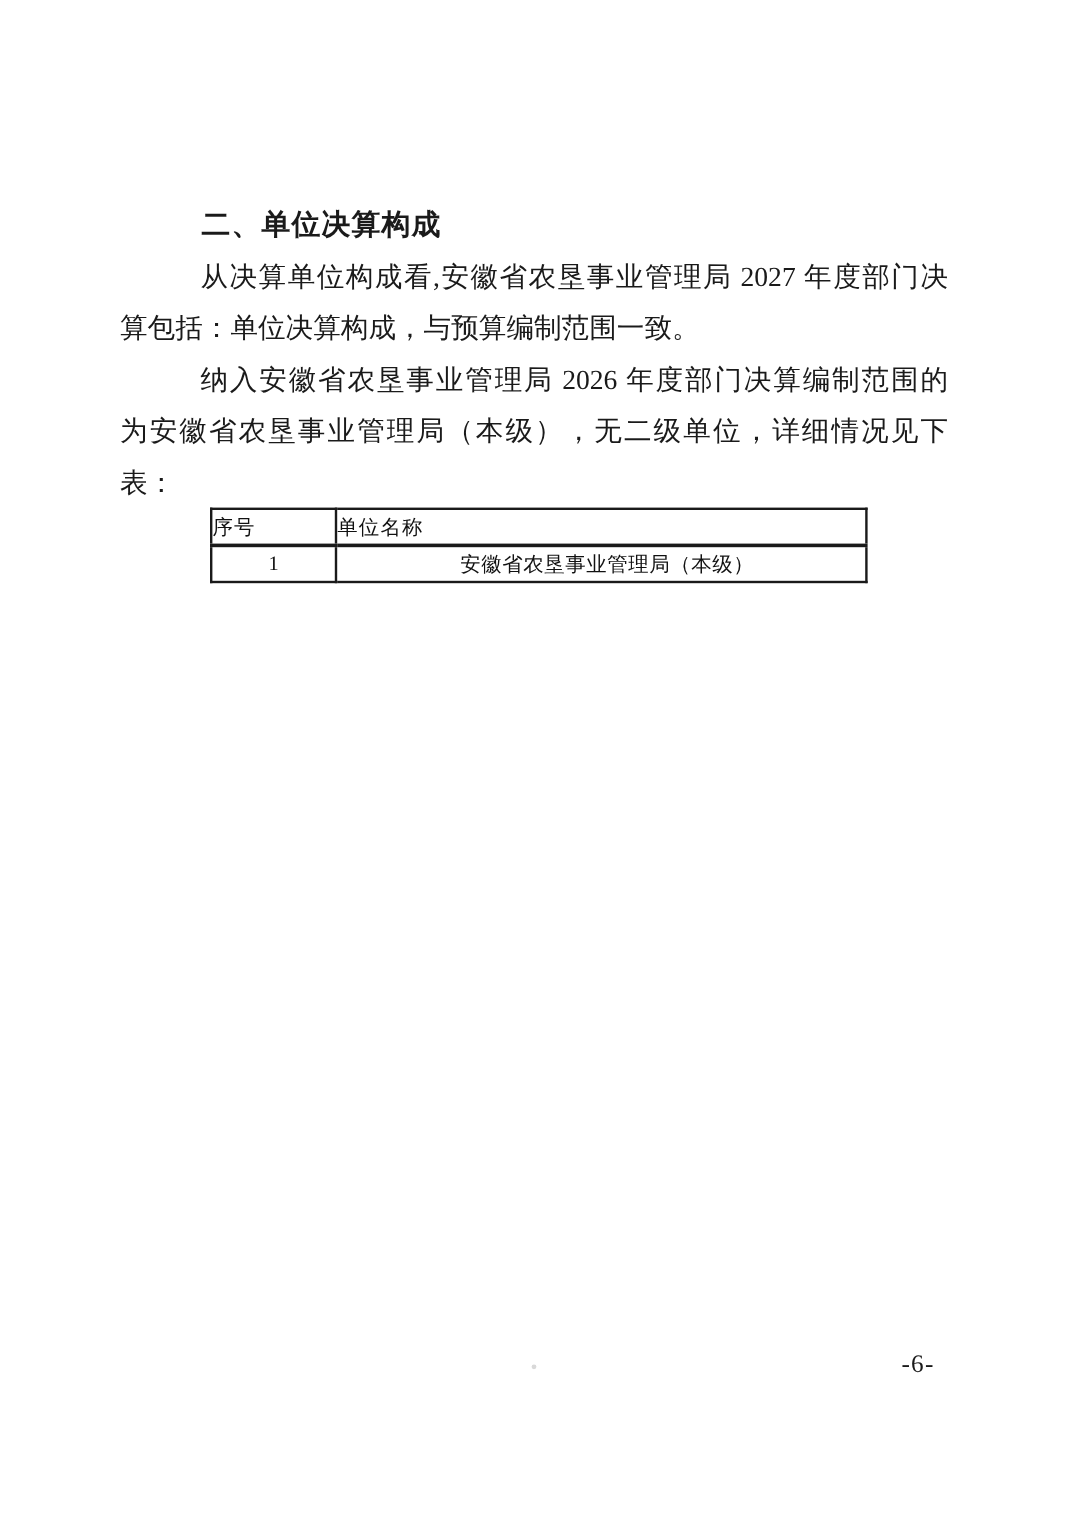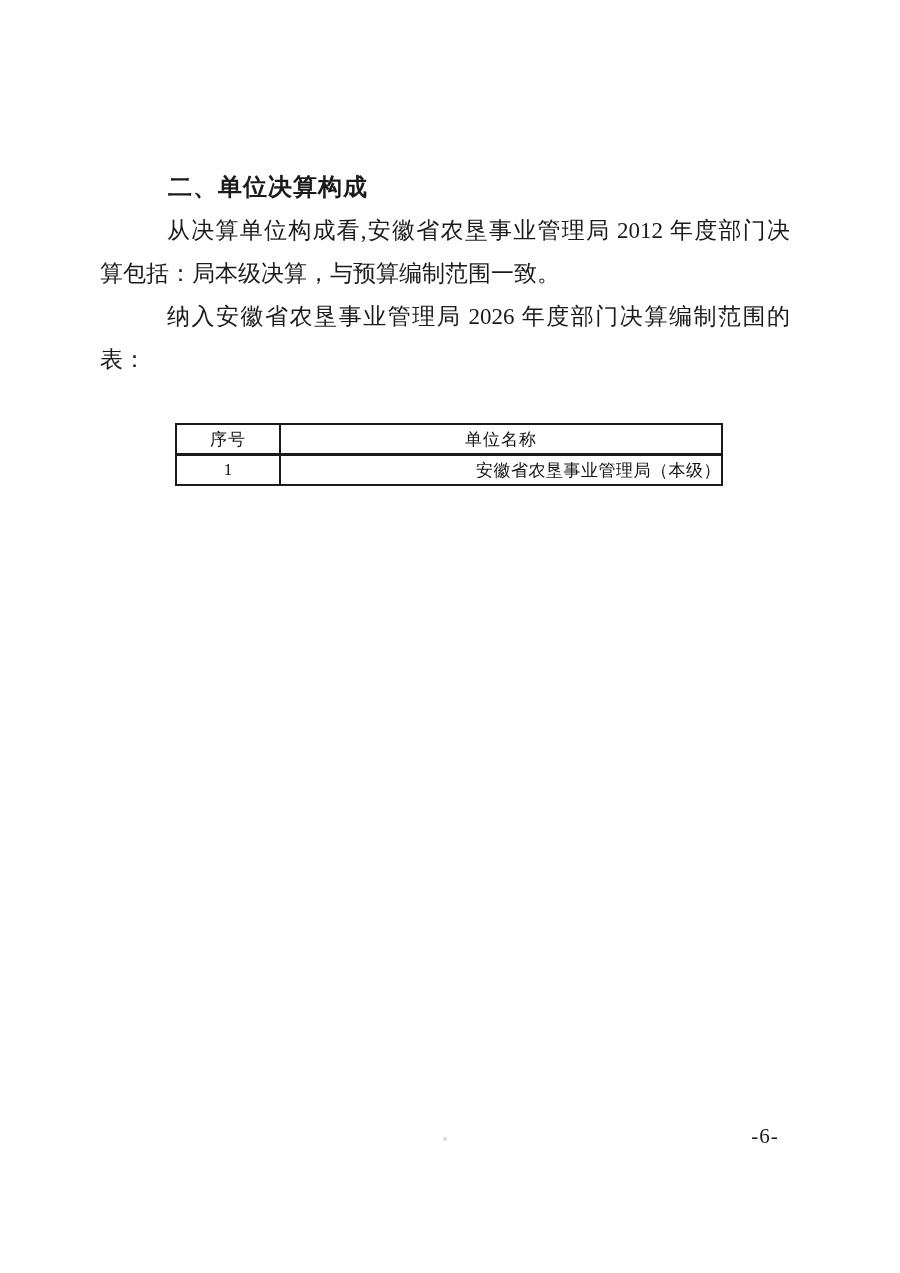--- a/index.html
+++ b/index.html
@@ -66,28 +66,27 @@
     border: 2px solid #1a1a1a;
     height: 28px;
     padding: 0;
     vertical-align: middle;
     overflow: hidden;
   }
   .unit-table .col-index { width: 102px; }
   .unit-table .col-name  { width: 440px; margin-left: 28px; }
   .unit-table tr.header-row td {
     border-bottom-width: 3px;
-    text-align: center;
     letter-spacing: 1px;
   }
   .unit-table tr.data-row td.cell-index {
     text-align: center;
   }
   .unit-table tr.data-row td.cell-name {
-    text-align: right;
+    text-align: center;
     padding-left: 10px;
     letter-spacing: 0.5px;
   }
   .page-number {
     position: absolute;
     left: 734px;
     top: 1124px;
     width: 62px;
     text-align: center;
     font-size: 21px;
@@ -104,23 +103,24 @@
   }
 </style>
 </head>
 <body>
 
 <div class="page">
 
   <div class="doc-heading">二、单位决算构成</div>
 
   <div class="text-block">
-    <div class="body-line indented justified">从决算单位构成看,安徽省农垦事业管理局 2012 年度部门决</div>
-    <div class="body-line">算包括：局本级决算，与预算编制范围一致。</div>
+    <div class="body-line indented justified">从决算单位构成看,安徽省农垦事业管理局 2027 年度部门决</div>
+    <div class="body-line">算包括：单位决算构成，与预算编制范围一致。</div>
     <div class="body-line indented justified">纳入安徽省农垦事业管理局 2026 年度部门决算编制范围的</div>
+    <div class="body-line justified">为安徽省农垦事业管理局（本级），无二级单位，详细情况见下</div>
     <div class="body-line">表：</div>
   </div>
 
   <table class="unit-table">
     <tbody>
       <tr class="header-row">
         <td class="col-index">序号</td>
         <td class="col-name">单位名称</td>
       </tr>
       <tr class="data-row">

